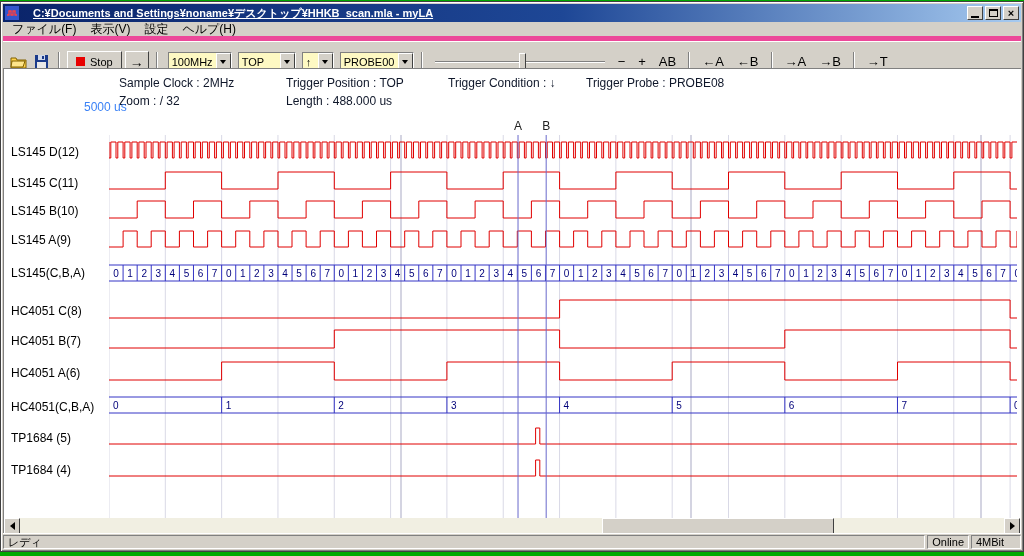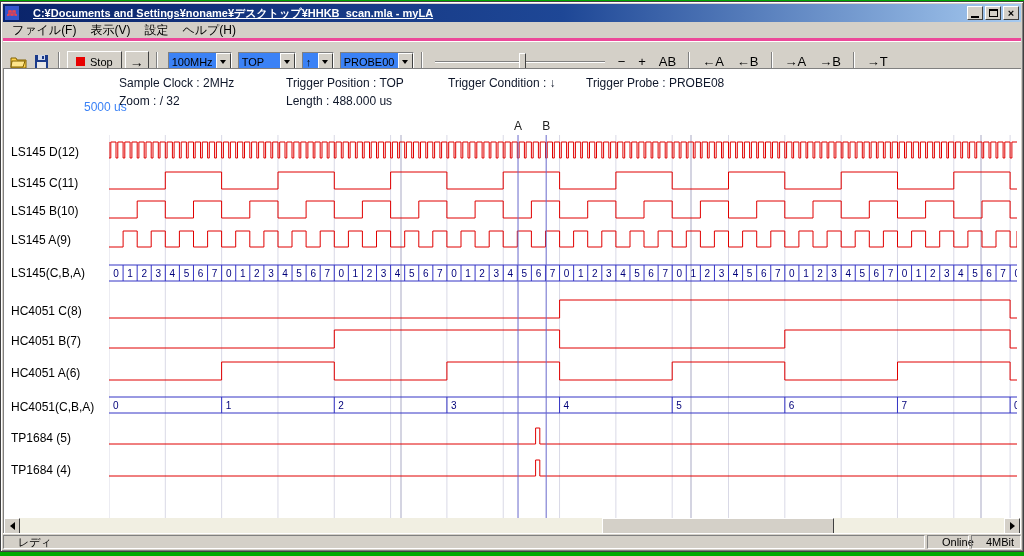--- a/index.html
+++ b/index.html
@@ -15,33 +15,33 @@
             display:flex;align-items:center;padding:0 2px;color:#fff;}
   .app-icon{flex:0 0 auto;}
   .title-text{font-size:11px;font-weight:bold;margin-left:14px;flex:1;white-space:nowrap;overflow:hidden;text-decoration:underline;}
   .tb-btn{width:16px;height:14px;background:#d4d0c8;border:1px solid;border-color:#fff #404040 #404040 #fff;
           margin-left:2px;display:flex;align-items:center;justify-content:center;color:#000;font-size:11px;font-weight:bold;line-height:1;}
   .glyph-min{width:8px;height:2px;background:#000;margin-top:7px;}
   .glyph-max{width:9px;height:8px;border:1px solid #000;border-top:2px solid #000;}
 
   
   .menubar{position:absolute;left:2px;top:20px;right:2px;height:19px;display:flex;align-items:center;
-           font-size:12px;padding-left:2px;border-bottom:3px solid #ec4899;}
+           font-size:12px;padding-left:2px;border-bottom:5px solid #ec4899;}
   .menu-item{padding:2px 7px;white-space:nowrap;}
 
   
   .toolbar{position:absolute;left:2px;top:39px;right:2px;height:41px;display:flex;align-items:center;
            gap:3px;padding-left:5px;border-top:1px solid #fff;border-bottom:1px solid #aca899;font-size:11px;}
   .ticon{width:20px;height:20px;display:flex;align-items:center;justify-content:center;}
   .tsep{width:2px;height:20px;border-left:1px solid #808080;border-right:1px solid #fff;margin:0 4px;}
   .raised{border:1px solid;border-color:#fff #404040 #404040 #fff;background:#d4d0c8;}
   .stop-btn{display:flex;align-items:center;gap:5px;height:22px;padding:0 8px;}
   .stop-square{width:9px;height:9px;background:#e80000;}
   .run-btn{height:22px;width:24px;font-size:14px;font-weight:bold;display:flex;align-items:center;justify-content:center;}
-  .combo{height:20px;border:1px solid;border-color:#808080 #fff #fff #808080;background:#3b82f6;
+  .combo{height:20px;border:1px solid;border-color:#808080 #fff #fff #808080;background:#fef9c3;
          display:flex;align-items:center;margin-left:3px;}
   .combo-text{flex:1;padding-left:3px;white-space:nowrap;overflow:hidden;}
   .combo-btn{width:15px;height:18px;background:#d4d0c8;border:1px solid;border-color:#fff #404040 #404040 #fff;
              display:flex;align-items:center;justify-content:center;flex:0 0 auto;}
   .tri-down{width:0;height:0;border-left:3px solid transparent;border-right:3px solid transparent;border-top:4px solid #000;}
   .slider{position:relative;width:170px;height:22px;margin:0 5px;}
   .slider-track{position:absolute;left:0;right:0;top:10px;height:2px;background:#808080;border-bottom:1px solid #fff;}
   .slider-thumb{position:absolute;left:84px;top:2px;width:7px;height:18px;}
   .tbtn{font-size:13px;padding:2px 5px;color:#000;white-space:nowrap;}
 
@@ -60,21 +60,21 @@
               display:flex;align-items:center;justify-content:center;flex:0 0 auto;}
   .tri-left{width:0;height:0;border-top:4px solid transparent;border-bottom:4px solid transparent;border-right:5px solid #000;}
   .tri-right{width:0;height:0;border-top:4px solid transparent;border-bottom:4px solid transparent;border-left:5px solid #000;}
   .scroll-track{flex:1;position:relative;}
   .scroll-thumb{position:absolute;left:582px;top:0;width:232px;height:16px;background:#d4d0c8;
                 border:1px solid;border-color:#fff #404040 #404040 #fff;}
 
   
   .statusbar{position:absolute;left:2px;bottom:2px;right:2px;height:16px;background:#d4d0c8;display:flex;gap:2px;
              padding-top:1px;font-size:11px;border-top:1px solid #fff;}
-  .sb-panel{border:1px solid;border-color:#808080 #fff #fff #808080;padding:0 14px;line-height:13px;height:14px;color:#000;}
+  .sb-panel{border:1px solid;border-color:#808080 #fff #fff #808080;padding:0 4px;line-height:13px;height:14px;color:#000;}
   .sb-main{flex:1;}
   .sb-online{width:42px;text-align:right;}
   .sb-mem{width:50px;text-align:left;}
 </style>
 </head>
 <body>
 
 <div class="window">
 
   <div class="titlebar">

